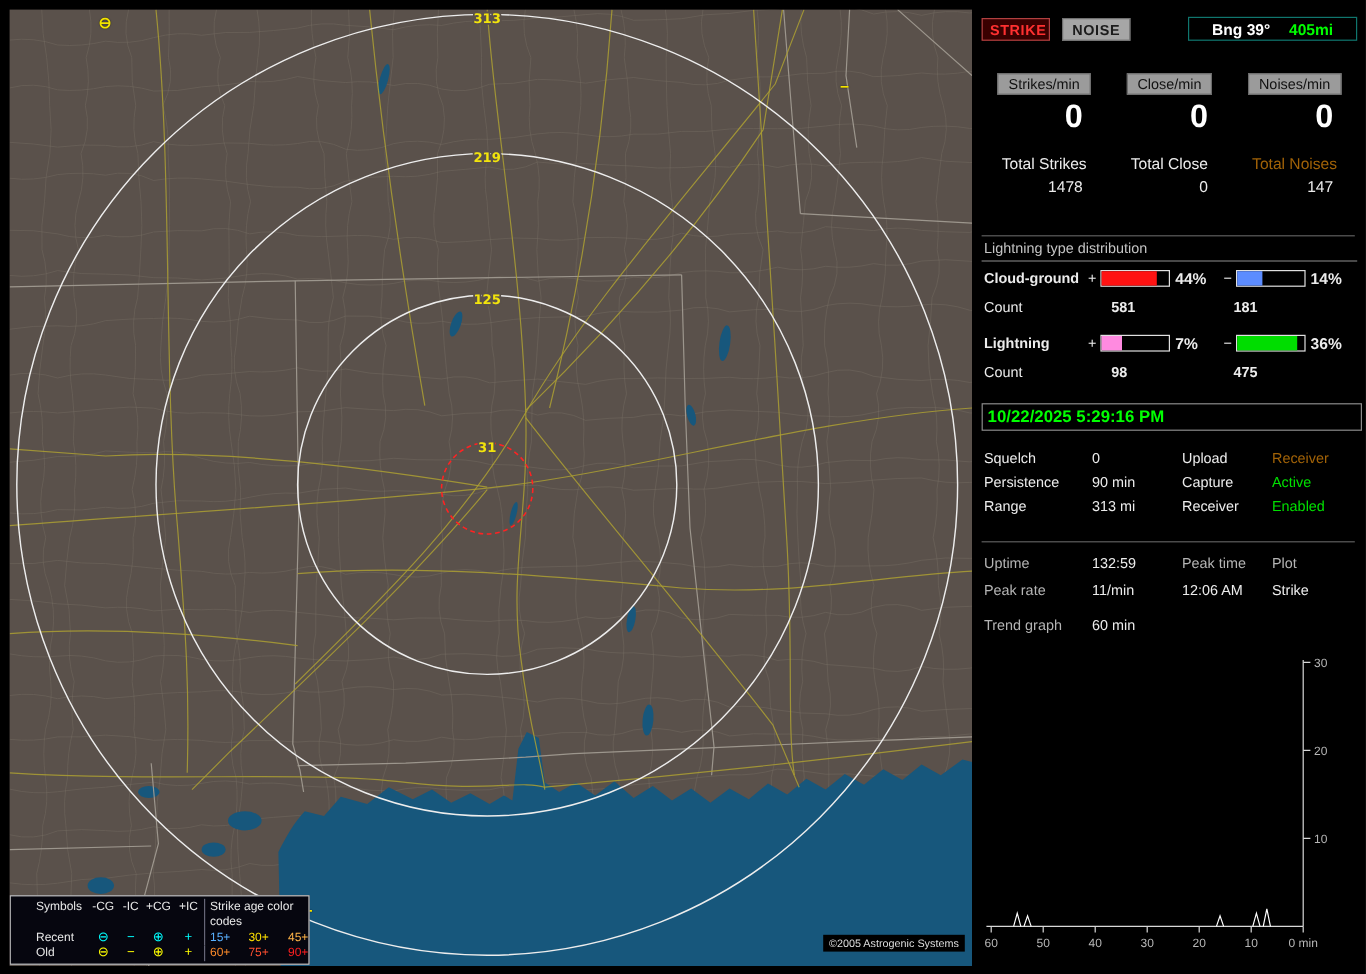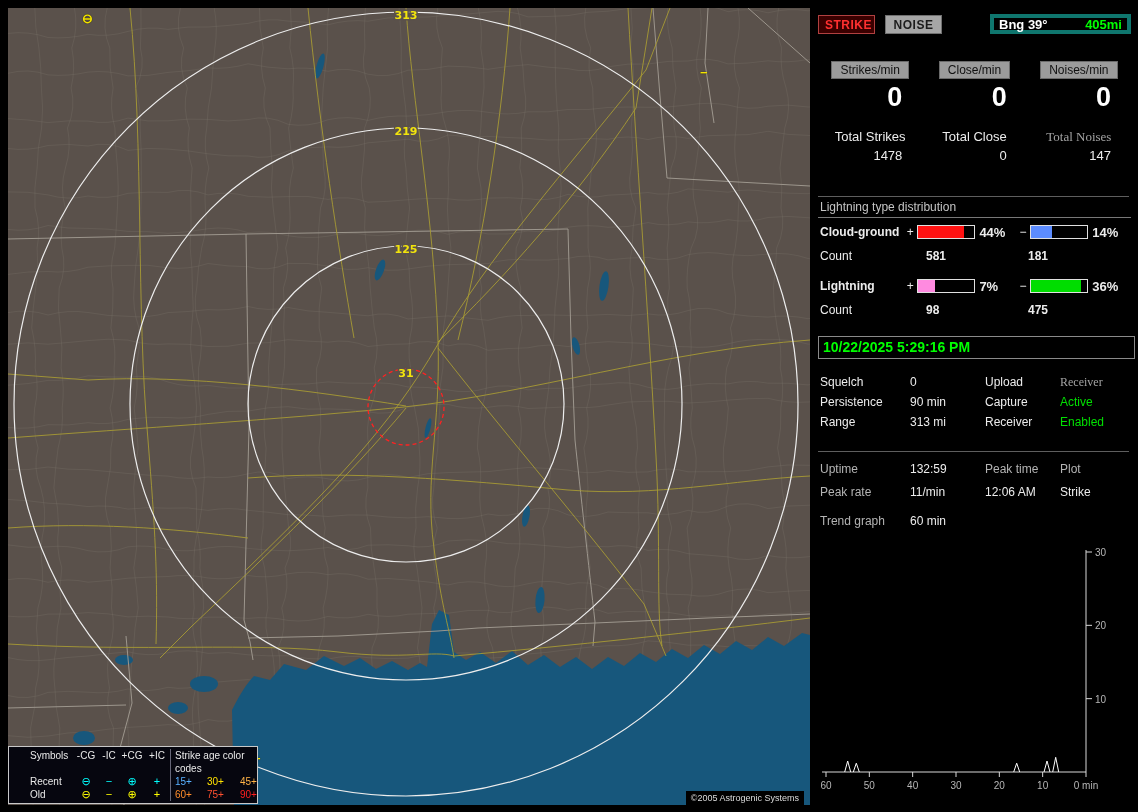--- a/index.html
+++ b/index.html
@@ -22,33 +22,33 @@
 
   
   #legend{position:absolute;left:0;bottom:1px;width:250px;background:#06060f;border:1px solid #c8c8c8;
           box-sizing:border-box;color:#e8e8e8;font-size:10px;line-height:13px;padding:2px 21px;
           display:grid;grid-template-columns:44px 24px 22px 24px 26px 33px 33px 32px;}
   #legend .c{text-align:center;}
   #legend .sym{font-size:11px;text-align:center;}
   #legend .sep{border-left:1px solid #667;padding-left:4px;text-align:left;}
   #legend .age{text-align:left;padding-left:4px;}
   #legend .agehdr{grid-column:6/9;}
-  #copyright{position:absolute;right:6px;bottom:0;background:#000;color:#ddd;font-size:9px;padding:2px 5px;}
+  #copyright{position:absolute;right:6px;bottom:12px;background:#000;color:#ddd;font-size:9px;padding:2px 5px;}
 
   
   #panel{position:absolute;left:818px;top:0;width:313px;height:812px;color:#ececec;font-size:12px;}
   .abs{position:absolute;}
   #btn-strike{left:0;top:15px;width:57px;height:19px;background:#3a0000;color:#ff3030;
               border:1px solid #b04040;font:bold 12px "Liberation Sans",sans-serif;letter-spacing:.5px;}
   #btn-noise{left:67px;top:15px;width:57px;height:19px;background:#a6a6a6;color:#1c1c1c;
              border:1px solid #707070;font:bold 12px "Liberation Sans",sans-serif;letter-spacing:.5px;}
-  #bng-box{left:172px;top:14px;width:141px;height:20px;border:4px solid #0f766e;background:#000;
-           box-sizing:border-box;display:flex;justify-content:space-between;align-items:center;padding:0 5px;
+  #bng-box{left:172px;top:14px;width:141px;height:20px;border:1px solid #0f766e;background:#000;
+           box-sizing:border-box;display:flex;justify-content:space-between;align-items:center;padding:0 19px;
            font-weight:bold;font-size:13px;color:#fff;}
-  .green{color:#00e000;} .brightgreen{color:#00ff00;} .dim{color:#a3a3a3;font-family:Liberation Serif, serif;} .lab{color:#b4b4b4;}
+  .green{color:#00e000;} .brightgreen{color:#00ff00;} .dim{color:#a16207;} .lab{color:#b4b4b4;}
   .cols{position:absolute;left:0;width:313px;display:flex;}
   .col{flex:1;}
   .gbtn{background:#9b9b9b;color:#111;border:1px solid #6b6b6b;font-size:12px;padding:1px 8px;
         font-family:"Liberation Sans",sans-serif;}
   .big{font-size:27px;font-weight:bold;color:#fff;text-align:right;padding-right:20px;box-sizing:border-box;}
   .tlab{text-align:center;font-size:13px;}
   .tval{text-align:right;padding-right:20px;font-size:13px;box-sizing:border-box;}
   #dist-title{left:0;top:200px;width:311px;color:#c4c4c4;border-bottom:1px solid #787878;
               padding:0 0 3px 2px;font-size:12px;}
   .dist-row{position:absolute;left:2px;width:311px;height:14px;display:flex;align-items:center;justify-content:space-between;}

